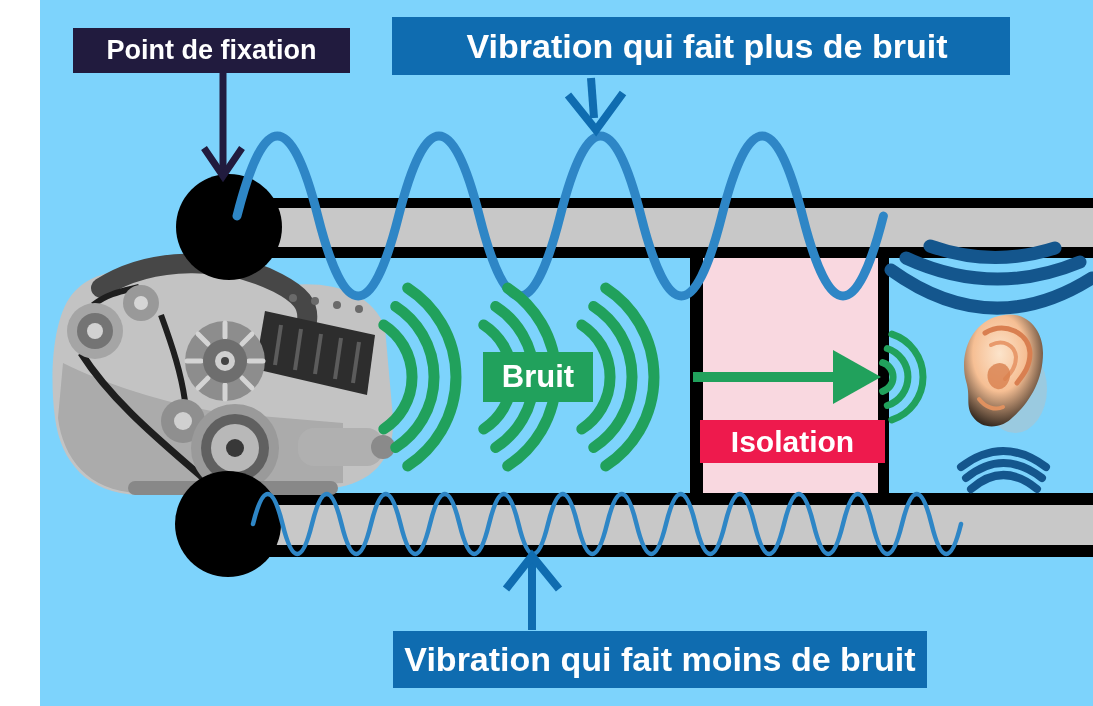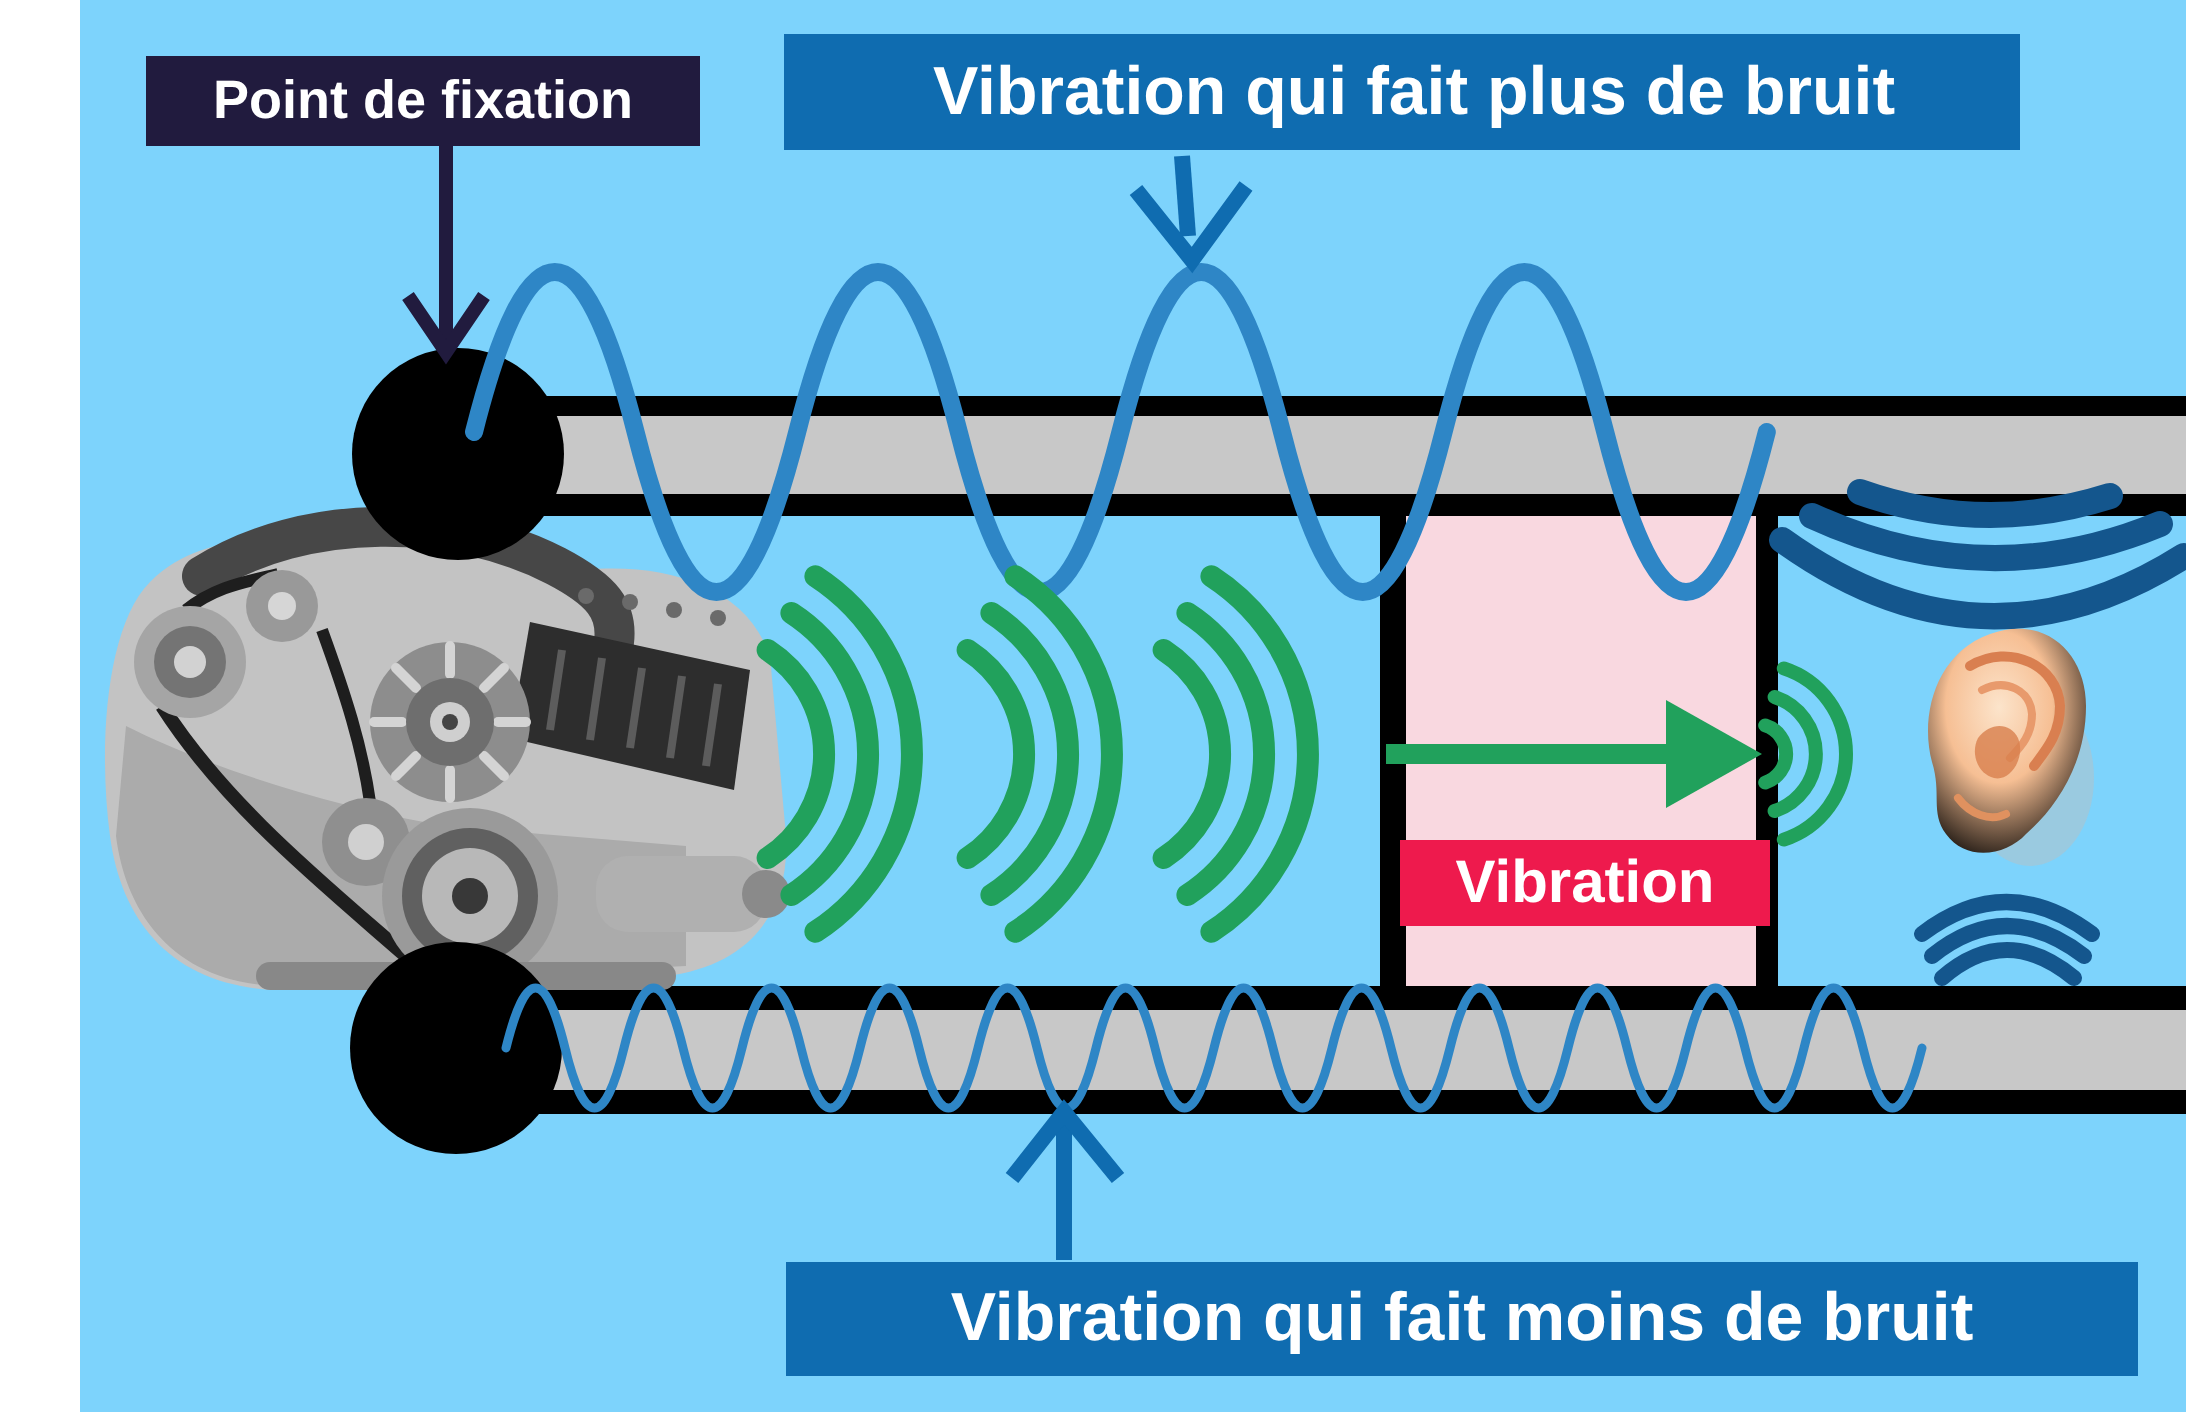--- a/index.html
+++ b/index.html
@@ -23,21 +23,21 @@
   #post-right{left:838px;width:11px;}
   
   .lbl{
     color:#fff;font-weight:700;text-align:center;white-space:nowrap;
     display:flex;align-items:center;justify-content:center;box-sizing:border-box;
   }
   #lbl-fixation{left:33px;top:28px;width:277px;height:45px;background:var(--navy,#211b3e);font-size:27px;}
   #banner-top{left:352px;top:17px;width:618px;height:58px;background:var(--banner-blue,#0f6cb0);font-size:34px;padding-left:12px;}
   #lbl-bruit{left:443px;top:352px;width:110px;height:50px;background:var(--green,#21a15c);font-size:31px;}
   #lbl-isolation{left:660px;top:420px;width:185px;height:43px;background:var(--crimson,#ee1a4d);font-size:30px;}
-  #banner-bottom{left:353px;top:631px;width:676px;height:57px;background:var(--banner-blue,#0f6cb0);font-size:34px;}
+  #banner-bottom{left:353px;top:631px;width:534px;height:57px;background:var(--banner-blue,#0f6cb0);font-size:34px;}
   #scene{left:0;top:0;}
 </style>
 </head>
 <body>
 
 <div id="stage">
 
   <div class="abs wall" id="wall-top"></div>
   <div class="abs wall" id="wall-bottom"></div>
   <div class="abs" id="isolation-zone"></div>
@@ -166,15 +166,16 @@
       <path d="M528,95 L556,130 L583,93"></path>
     </g>
     <g fill="none" style="stroke:var(--banner-blue,#0f6cb0)" stroke-width="8">
       <line x1="492" y1="562" x2="492" y2="630"></line>
       <path d="M466,589 L492,556 L519,589"></path>
     </g>
   </svg>
 
   <div class="abs lbl" id="lbl-fixation">Point de fixation</div>
   <div class="abs lbl" id="banner-top">Vibration qui fait plus de bruit</div>
-  <div class="abs lbl" id="lbl-isolation">Vibration</div>
+  <div class="abs lbl" id="lbl-bruit">Bruit</div>
+  <div class="abs lbl" id="lbl-isolation">Isolation</div>
   <div class="abs lbl" id="banner-bottom">Vibration qui fait moins de bruit</div>
 </div>
 
 </body></html>

